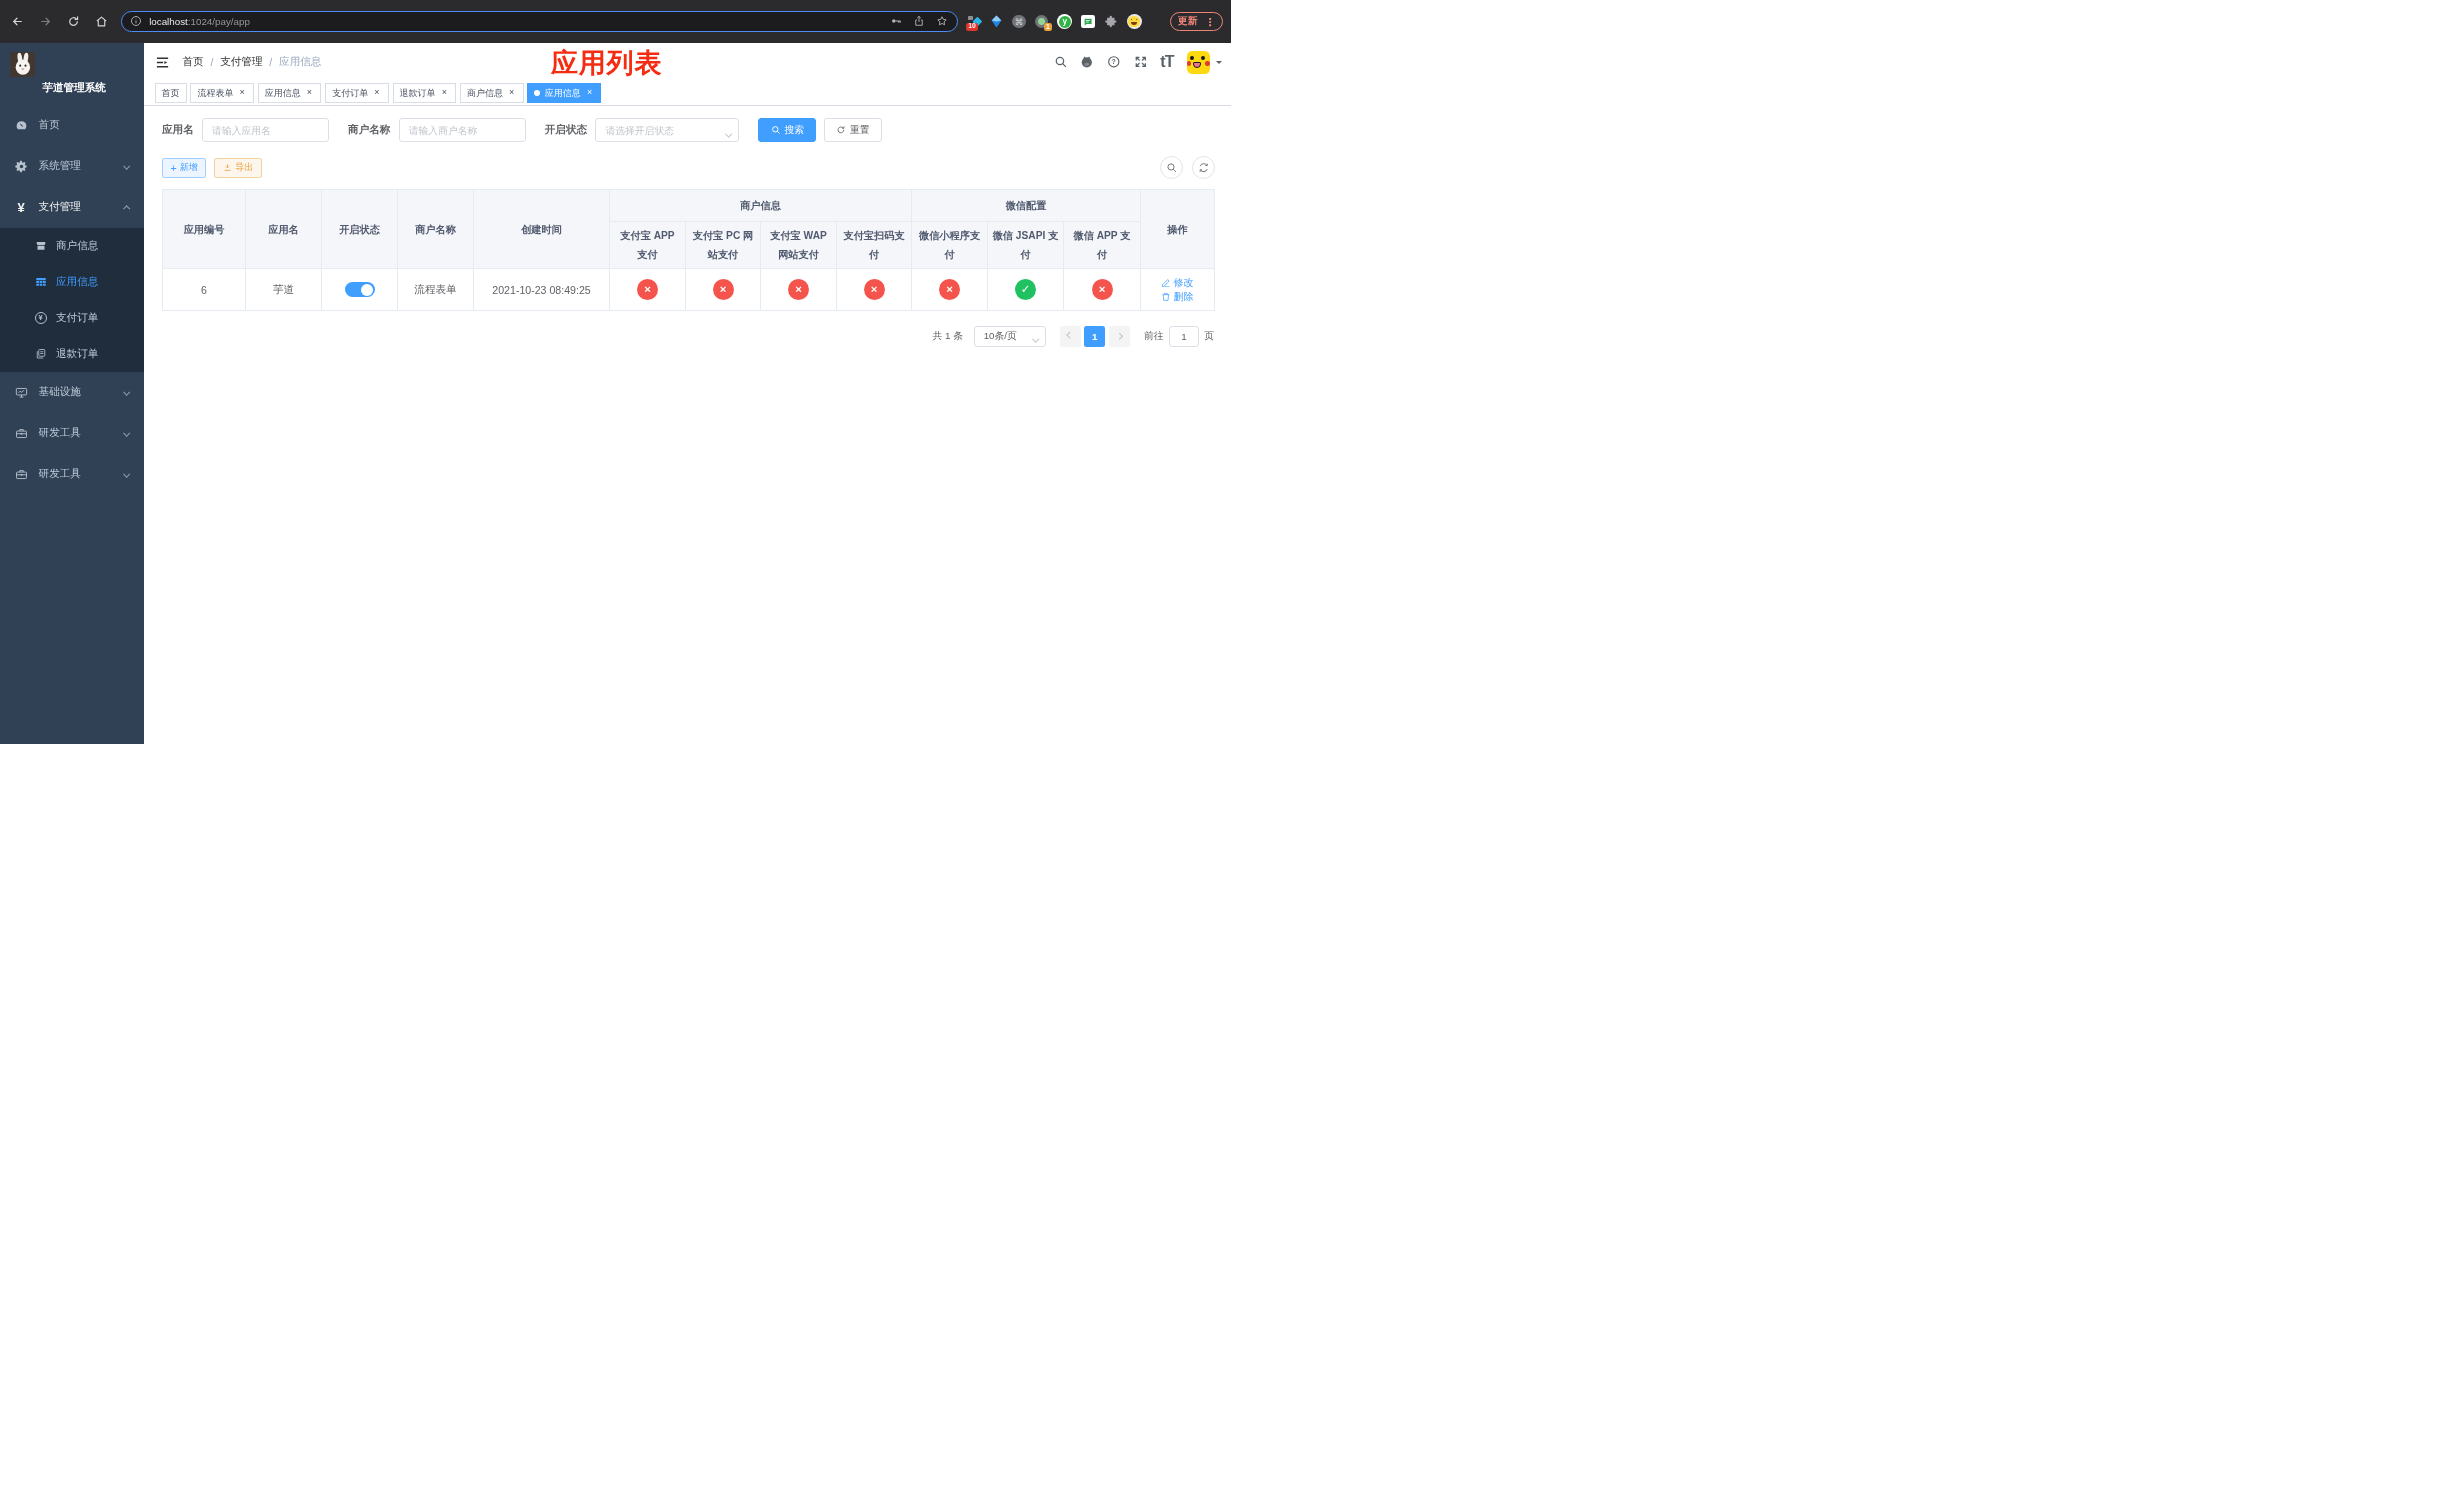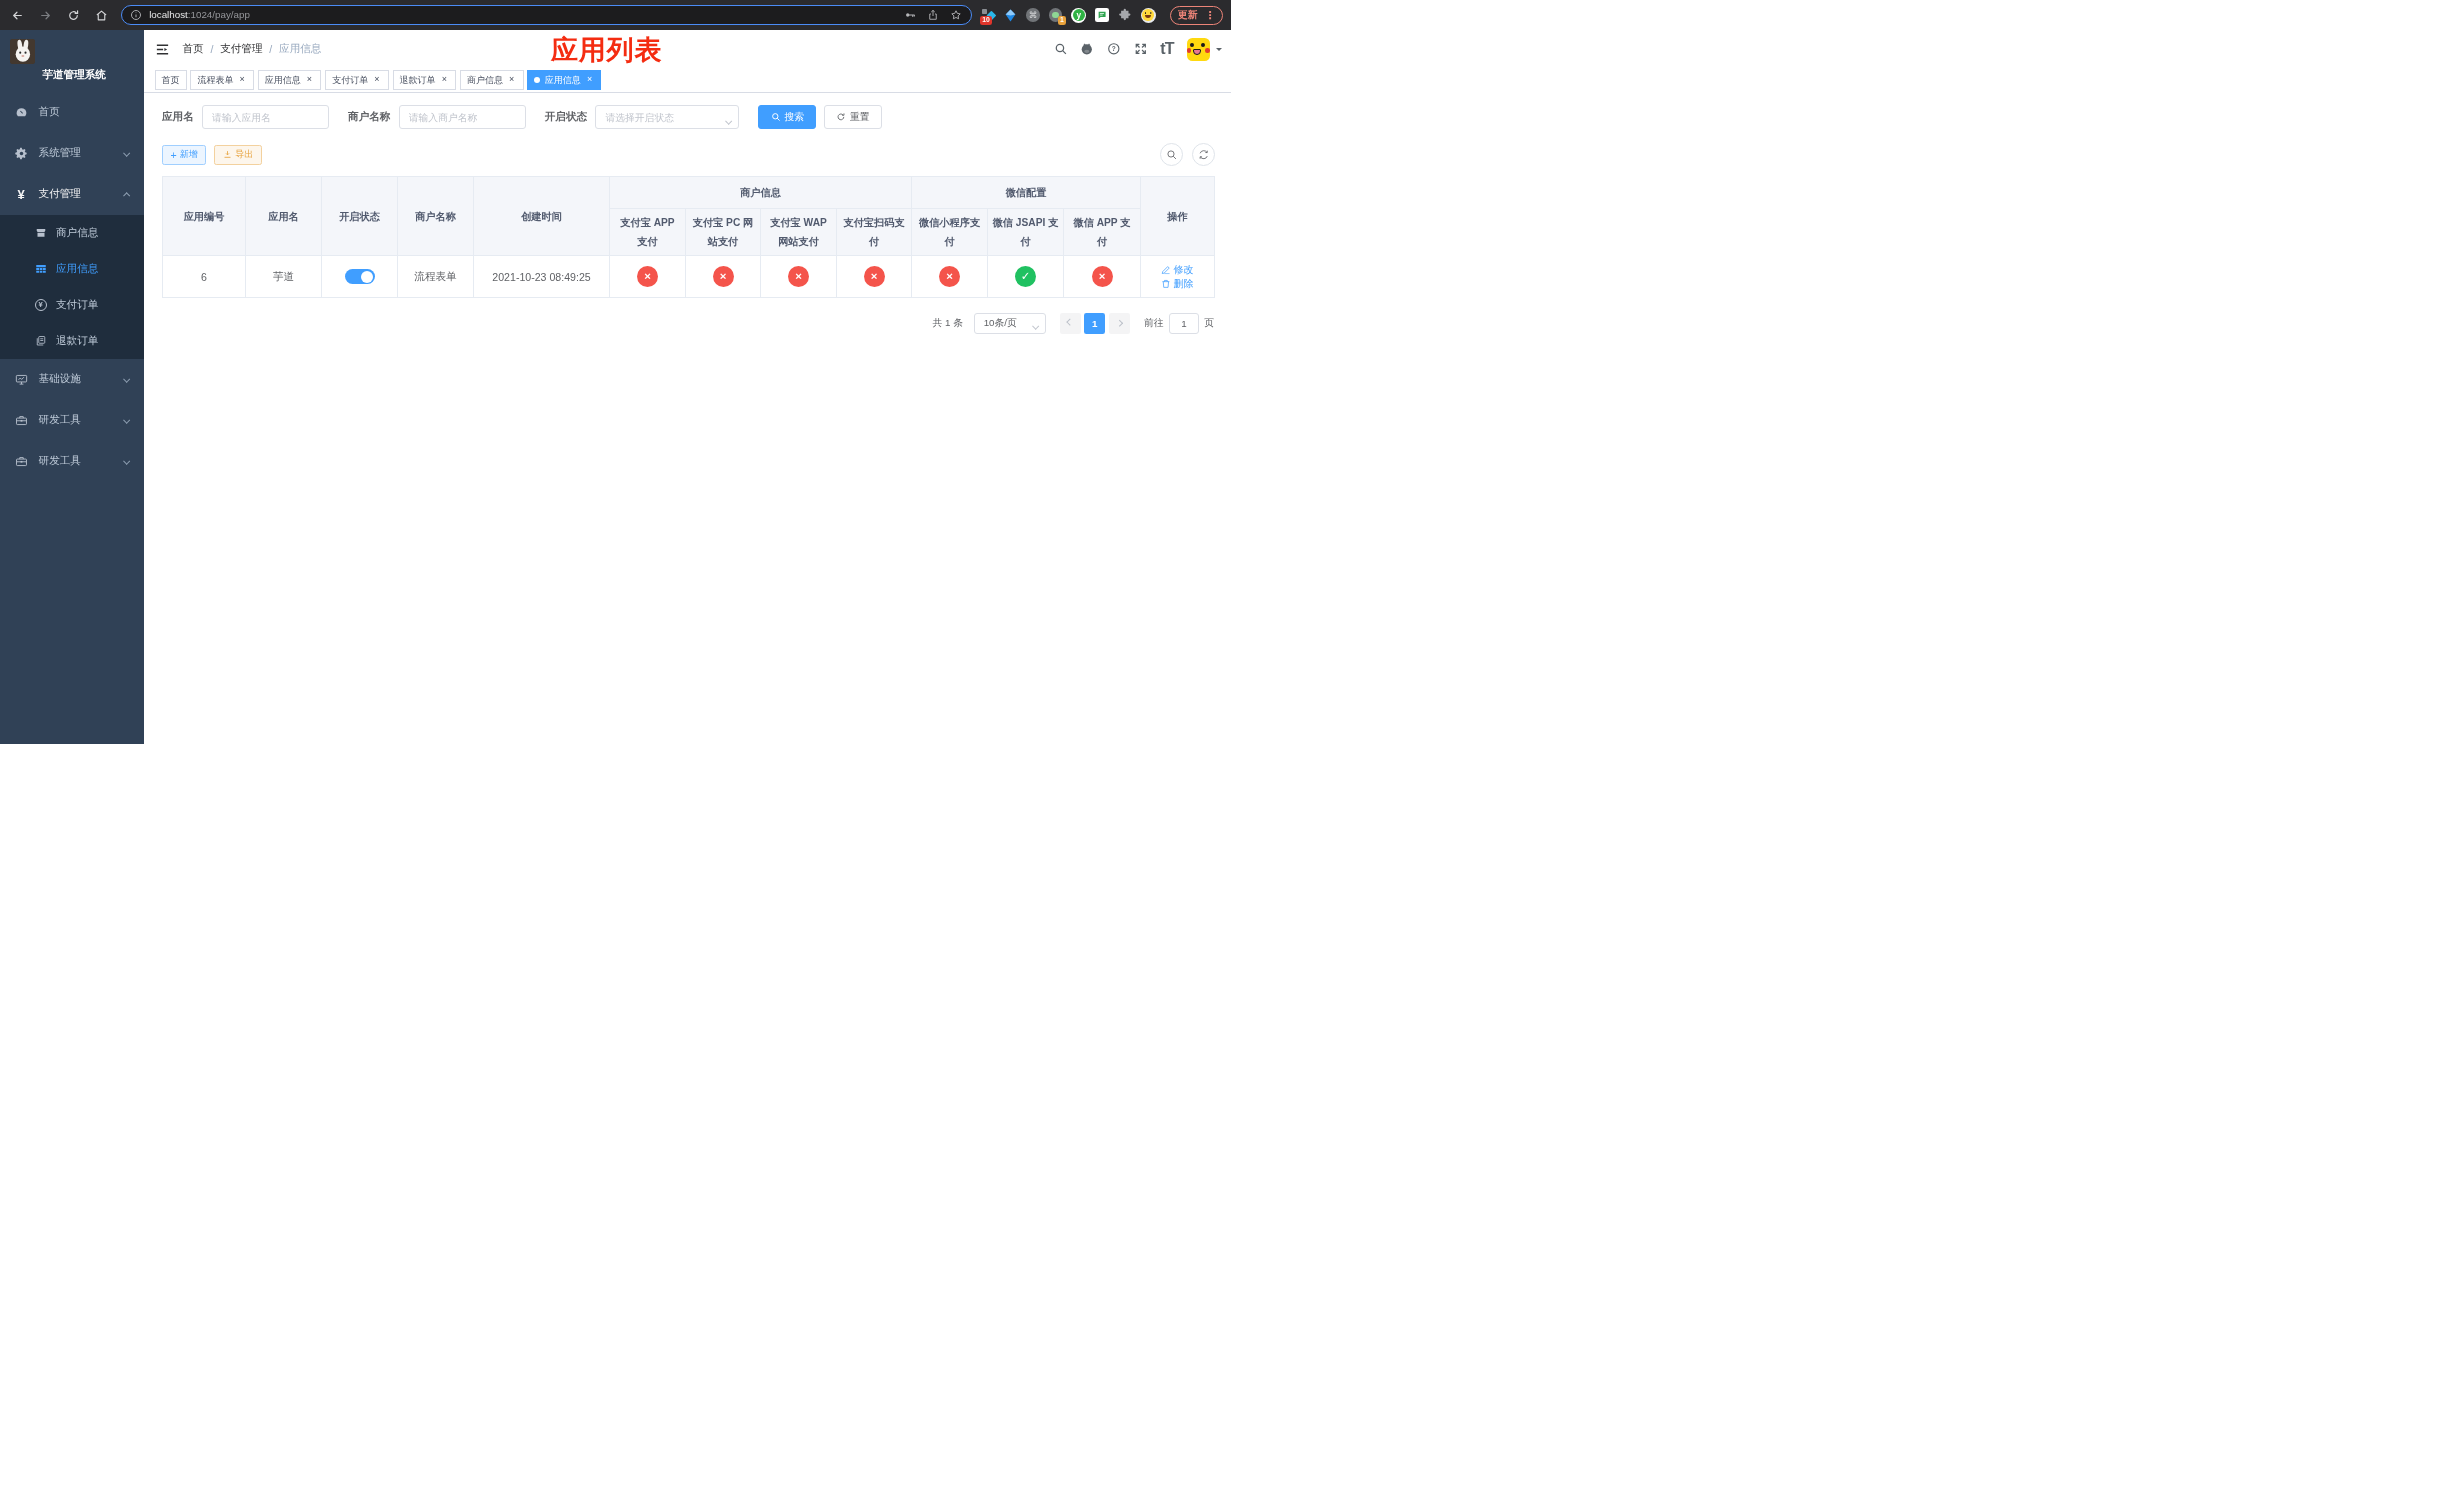--- a/index.html
+++ b/index.html
@@ -1,21 +1,21 @@
 <!DOCTYPE html>
 <html style="font-size:12px"><head>
 <meta charset="utf-8">
 <style>
   * { box-sizing:border-box; margin:0; padding:0; }
   html,body { width:1231px; height:744px; }
   body { font-family:"Liberation Sans","DejaVu Sans",sans-serif; background:#fff; overflow:hidden; position:relative; }
   svg { display:block; }
 
   
-  .chrome { height:30px; background:#2b2b2e; display:flex; align-items:center; padding:0 7.6px; }
+  .chrome { height:43px; background:#2b2b2e; display:flex; align-items:center; padding:0 7.6px; }
   .nav-ico { width:19.7px; height:19.7px; border-radius:50%; display:flex; align-items:center; justify-content:center; color:#d4d5d7; margin-right:8.3px; cursor:pointer; }
   .nav-ico svg { width:13px; height:13px; }
   .nav-ico.dim { color:#7c7e82; }
   .urlbar { flex:1; height:20.4px; background:#1c1c1e; border:1.5px solid #4b8cf7; border-radius:11.4px; display:flex; align-items:center; padding:0 8.3px; margin:0 6px 0 1.5px; }
   .urlbar .ico { color:#a9aaad; display:flex; }
   .url-text { font-size:9.8px; color:#e8e9ea; margin-left:6.8px; white-space:nowrap; }
   .url-text .path { color:#96979b; }
   .url-sp { flex:1; }
   .pill-ic { color:#b5b6b9; margin-left:11.4px; display:flex; cursor:pointer; }
   .pill-ic svg { width:12px; height:12px; }
@@ -30,21 +30,21 @@
   .ext-sq .dia { position:absolute; right:0.8px; top:3px; width:6.8px; height:6.8px; background:#2bb6e8; transform:rotate(45deg); border-radius:0.8px; }
   .gray-circ { width:13.6px; height:13.6px; border-radius:50%; background:#717478; display:flex; align-items:center; justify-content:center; color:#dfe0e2; font-size:8.3px; }
   .gray-circ .in-green { width:6.8px; height:6.8px; border-radius:50%; background:#8fd694; }
   .y-circ { width:15px; height:15px; border-radius:50%; background:#fff; display:flex; align-items:center; justify-content:center; }
   .y-circ .inner { width:12px; height:12px; border-radius:50%; background:#2fb344; color:#fff; font-size:8.3px; font-weight:bold; display:flex; align-items:center; justify-content:center; line-height:1; }
   .chat-sq { width:13.6px; height:13.6px; background:#fff; border-radius:2.3px; display:flex; align-items:center; justify-content:center; }
   .emoji-c { width:15px; height:15px; border-radius:50%; background:#e8eaed; display:flex; align-items:center; justify-content:center; }
   .emoji-f { width:11.4px; height:11.4px; border-radius:50%; background:#ffd83b; position:relative; }
   .emoji-f::before { content:""; position:absolute; left:2.3px; top:3px; width:1.5px; height:1.5px; background:#222; border-radius:50%; box-shadow:5.3px 0 0 #222; }
   .emoji-f::after { content:""; position:absolute; left:3px; top:6px; width:5.3px; height:3px; background:#7a3b12; border-radius:0 0 5.3px 5.3px; }
-  .update-pill { border:1.5px solid #ec8478; color:#ec8478; height:19px; border-radius:10.6px; display:flex; align-items:center; padding:0 6.8px; margin-left:10px; font-size:9.8px; font-weight:bold; cursor:pointer;justify-content:flex-end; }
+  .update-pill { border:1.5px solid #ec8478; color:#ec8478; height:19px; border-radius:10.6px; display:flex; align-items:center; padding:0 6.8px; margin-left:24px; font-size:9.8px; font-weight:bold; cursor:pointer;justify-content:flex-end; }
   .update-pill .dots { margin-left:7.6px; font-size:10.6px; }
 
   
   .app { display:flex; height:719px; }
   .sidebar { width:144px; flex-shrink:0; background:#304156; color:#bfcbd9; }
   .logo { height:42px; display:flex; align-items:center; padding:0 9.8px; }
   .logo-img { width:25px; height:25px; border-radius:3px; background:#43382f; overflow:hidden; flex-shrink:0; }
   .logo-title { color:#fff; font-size:10.6px; font-weight:bold; margin-left:7.6px; white-space:nowrap;margin-top:48px; }
   .menu { padding-top:19.7px; font-size:10.6px; }
   .m-item { height:41px; display:flex; align-items:center; padding:0 14.4px; cursor:pointer; }

